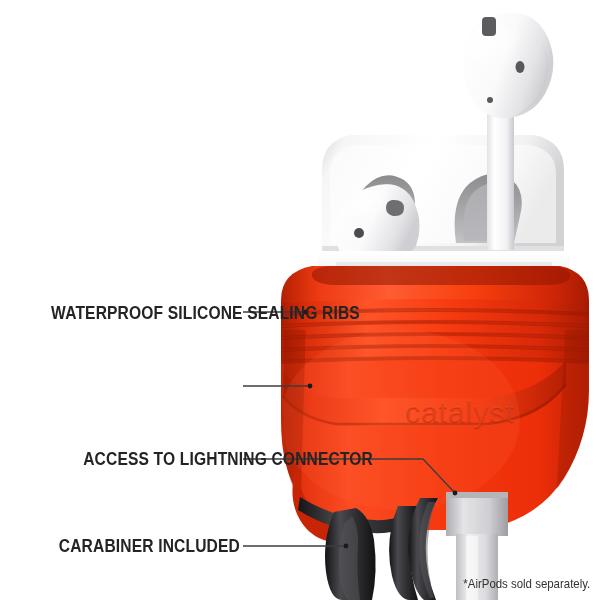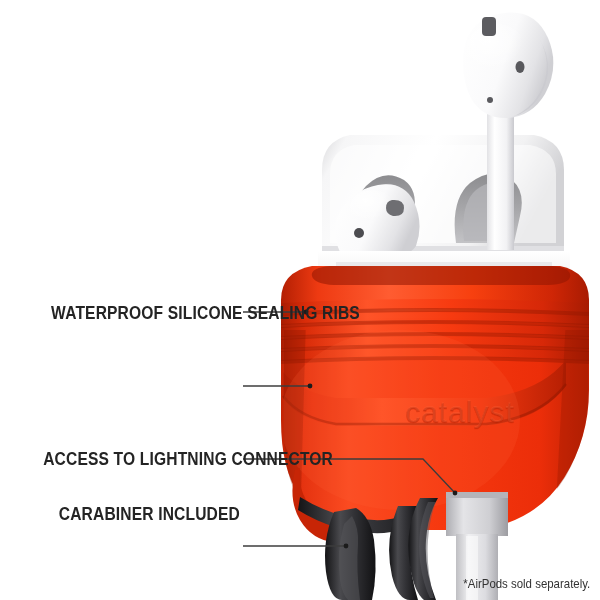--- a/index.html
+++ b/index.html
@@ -18,22 +18,22 @@
     color:#242424;
     letter-spacing:.2px;
     transform:scaleX(.82);
     transform-origin:right center;
     text-align:right;
     font-size:19px;
     line-height:19px;
   }
   #c1{left:0;top:303px;width:284px;}
   #c2{left:0;top:376px;width:240px;}
-  #c3{left:0;top:449px;width:240px;}
-  #c4{left:0;top:504px;width:240px;}
+  #c3{left:0;top:449px;width:240px;padding-left:40px;}
+  #c4{left:0;top:536px;width:240px;}
 
   .leader{position:absolute;}
   .leader svg{display:block;overflow:visible;}
 
   .disclaimer{
     position:absolute;right:10px;bottom:9px;
     font-family:"Liberation Sans Narrow","Liberation Sans",sans-serif;
     font-size:13px;color:#333;transform:scaleX(.88);transform-origin:right bottom;
     white-space:nowrap;
   }

